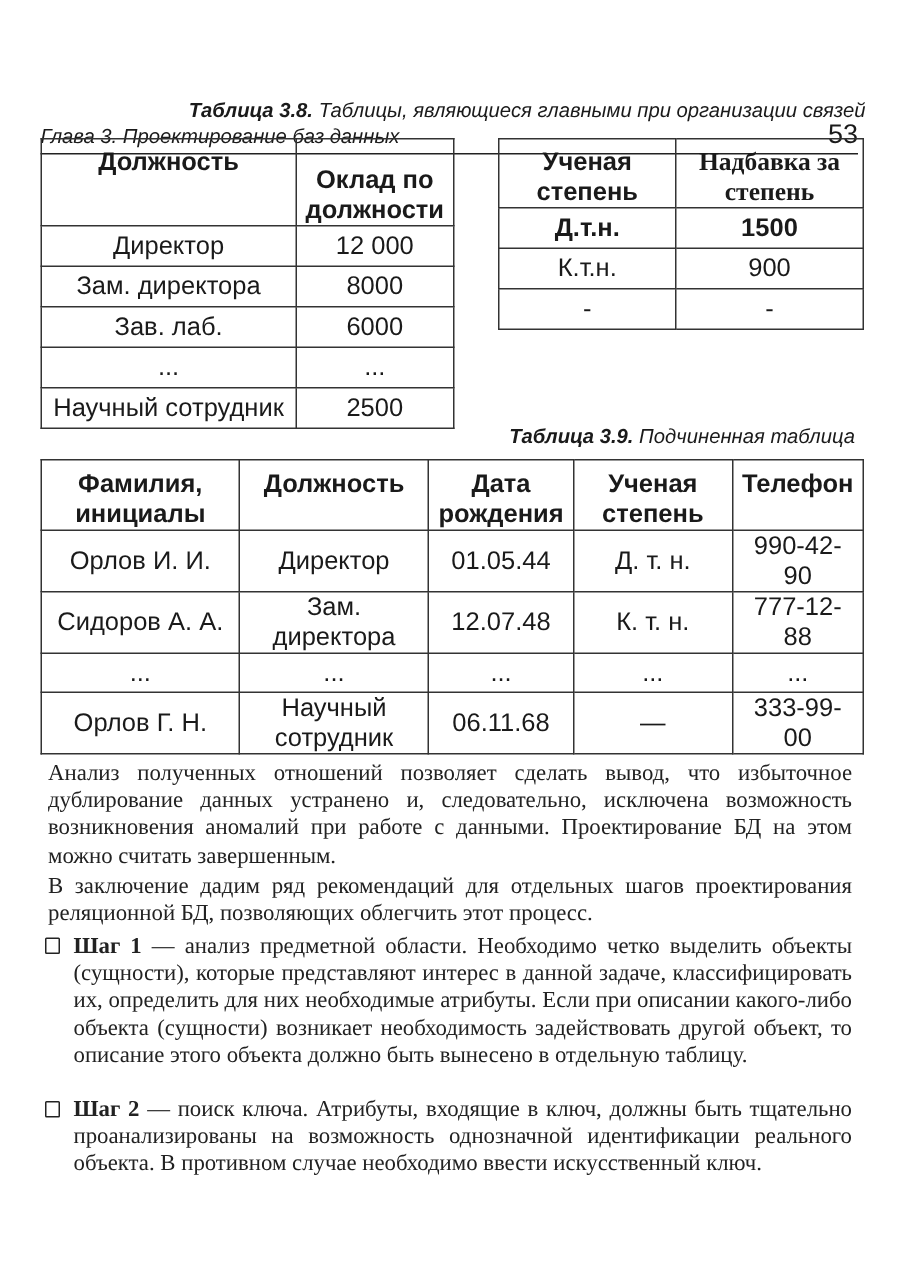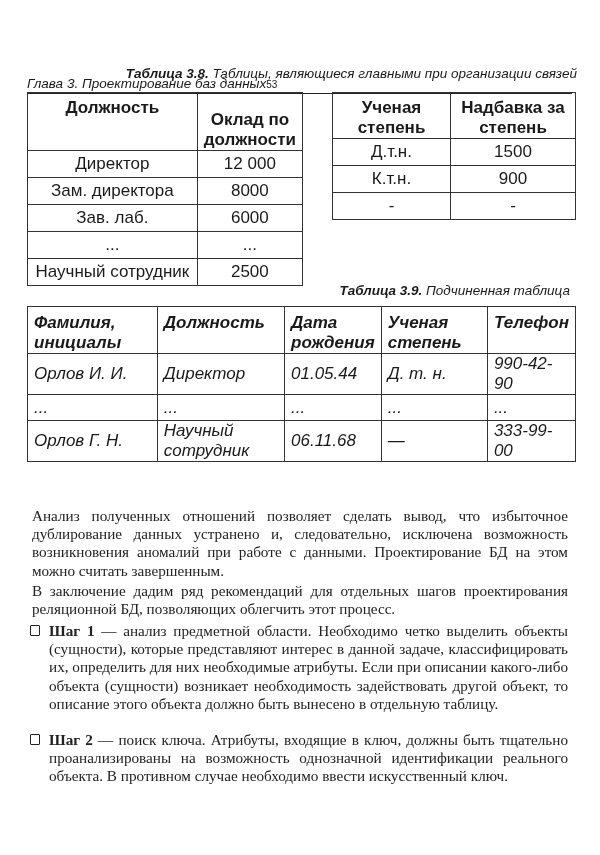--- a/index.html
+++ b/index.html
@@ -2,34 +2,34 @@
 <html><head>
 <meta charset="utf-8">
 <style>
   html, body { margin: 0; padding: 0; background: #ffffff; }
   body { width: 600px; height: 855px; position: relative; overflow: hidden; color: #1a1a1a; }
   .sans { font-family: "Liberation Sans", "DejaVu Sans", sans-serif; }
   .serif { font-family: "Liberation Serif", "DejaVu Serif", serif; }
 
   .running-head {
     position: absolute; left: 27px; top: 33px; width: 545px;
-    display: flex; justify-content: flex-start; align-items: baseline;
+    display: flex; justify-content: space-between; align-items: baseline;
     font-size: 13.5px; font-style: italic;
     border-bottom: 1.5px solid #222; padding-bottom: 2px;
   }
-  .running-head .page-no { font-style: normal; font-size: 10px; margin-top: 46px; }
+  .running-head .page-no { font-style: normal; font-size: 18px; margin-top: 46px; }
 
   .caption { position: absolute; font-size: 13.5px; font-style: italic; text-align: right; white-space: nowrap; }
   .caption b { font-weight: bold; }
 
   table.t { position: absolute; border-collapse: collapse; font-size: 17px; }
   table.t td, table.t th { border: 1.3px solid #333; padding: 0 6px; }
   table.t th { font-weight: bold; }
   .center td, .center th { text-align: center; }
-  .left td, .left th { text-align: left; vertical-align: top; font-style: italic; }
+  .left td, .left th { text-align: center; vertical-align: top; }
 
   .para {
     position: absolute; left: 32px; width: 536px;
     font-size: 15.2px; line-height: 18.2px; text-align: justify; color: #222;
   }
   .bullet-item { position: absolute; left: 30px; width: 538px; font-size: 15.2px; line-height: 18.2px; text-align: justify; color: #222; }
   .bullet-item .box {
     position: absolute; left: 0; top: 3px; width: 10px; height: 11px;
     border: 1.6px solid #222; border-radius: 1px; box-sizing: border-box;
   }
@@ -74,23 +74,23 @@
     <td>Научный сотрудник</td>
     <td>2500</td>
   </tr>
 </tbody>
   </table>
 
 <table class="t center sans" style="left:332px; top:92px; width:244px;">
   <tbody>
       <tr style="height:43px;">
     <th style="width:105px; vertical-align:top; padding-top:5px;">Ученая степень</th>
-    <th style="vertical-align:top; padding-top:5px;">Надбавка за степень</th>
+    <th style="vertical-align:top; padding-top:5px;font-family:Liberation Serif, serif;">Надбавка за степень</th>
   </tr>
-  <tr style="height:27px;">
+  <tr style="height:27px;font-weight:bold;">
     <td>Д.т.н.</td>
     <td>1500</td>
   </tr>
   <tr style="height:27px;">
     <td>К.т.н.</td>
     <td>900</td>
   </tr>
   <tr style="height:27px;">
     <td>-</td>
     <td>-</td>
@@ -112,20 +112,27 @@
     <th style="padding-top:6px;">Телефон</th>
   </tr>
   <tr style="height:26px;">
     <td style="vertical-align:middle;">Орлов И. И.</td>
     <td style="vertical-align:middle;">Директор</td>
     <td style="vertical-align:middle;">01.05.44</td>
     <td style="vertical-align:middle;">Д. т. н.</td>
     <td style="vertical-align:middle;">990-42-90</td>
   </tr>
   <tr style="height:26px;">
+    <td style="vertical-align:middle;">Сидоров А. А.</td>
+    <td style="vertical-align:middle;">Зам. директора</td>
+    <td style="vertical-align:middle;">12.07.48</td>
+    <td style="vertical-align:middle;">К. т. н.</td>
+    <td style="vertical-align:middle;">777-12-88</td>
+  </tr>
+  <tr style="height:26px;">
     <td style="vertical-align:middle;">...</td>
     <td style="vertical-align:middle;">...</td>
     <td style="vertical-align:middle;">...</td>
     <td style="vertical-align:middle;">...</td>
     <td style="vertical-align:middle;">...</td>
   </tr>
   <tr style="height:26px;">
     <td style="vertical-align:middle;">Орлов Г. Н.</td>
     <td style="vertical-align:middle;">Научный сотрудник</td>
     <td style="vertical-align:middle;">06.11.68</td>

